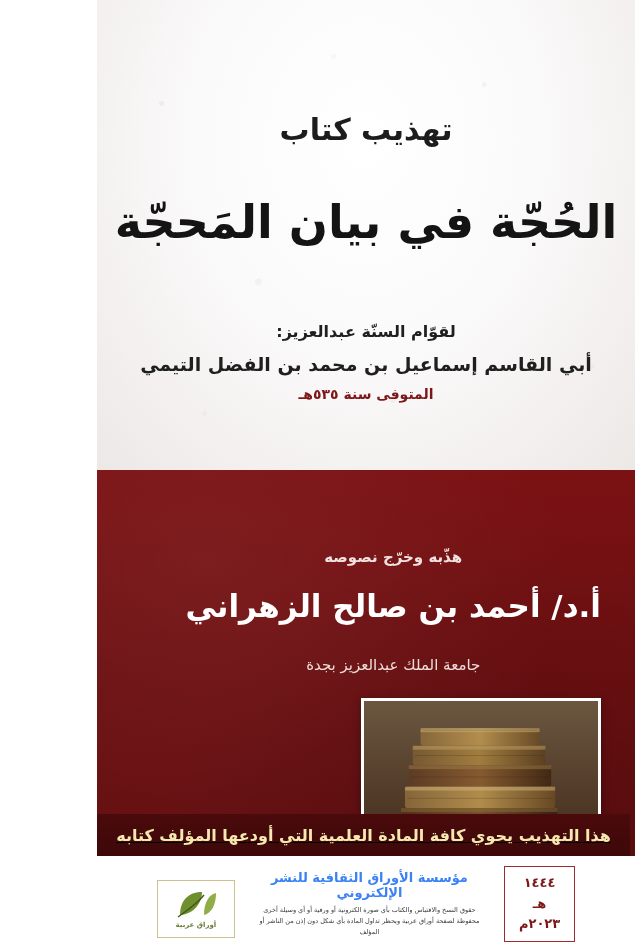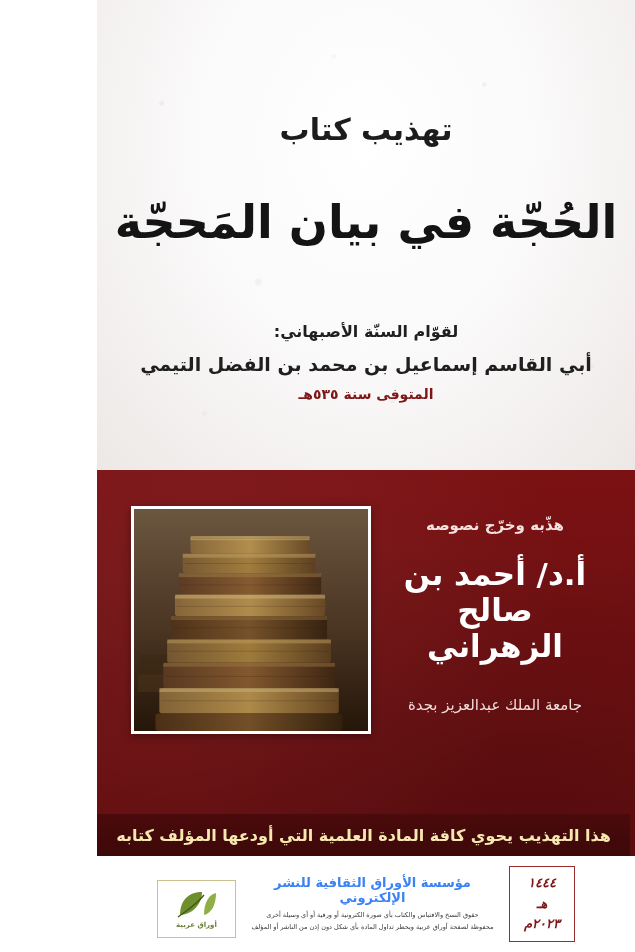--- a/index.html
+++ b/index.html
@@ -97,23 +97,23 @@
     inset: 0;
     background:
       radial-gradient(ellipse at 20% 20%, rgba(255,255,255,0.05), transparent 60%),
       radial-gradient(ellipse at 80% 80%, rgba(0,0,0,0.16), transparent 60%);
     pointer-events: none;
   }
   .author-area {
     position: relative;
     z-index: 3;
     display: flex;
-    flex-direction: row;
+    flex-direction: column;
     align-items: flex-start;
-    padding: 36px 34px 0 34px;
+    padding: 68px 34px 0 34px;
     gap: 18px;
   }
   .author-text {
     flex: 1;
     text-align: center;
     padding-top: 10px;
   }
   .author-prefix {
     font-size: 15px;
     font-weight: bold;
@@ -149,20 +149,21 @@
     position: absolute;
     left: 0;
     right: 5px;
     bottom: 96px;
     height: 42px;
     background: linear-gradient(180deg, #4b0a0b 0%, #3d0809 100%);
     display: flex;
     align-items: center;
     justify-content: center;
     z-index: 4;
+    text-decoration: underline;
   }
   .banner-text {
     font-size: 16px;
     font-weight: bold;
     color: #f6e9b0;
   }
 
   
   .footer {
     position: absolute;
@@ -180,21 +181,20 @@
   }
   .year-box {
     border: 1px solid #9a2c2c;
     padding: 6px 12px;
     text-align: center;
     color: #7d1616;
     font-size: 13px;
     font-weight: bold;
     line-height: 1.6;
     min-width: 66px;
-    font-style: italic;
   }
   .pub-block {
     text-align: center;
     flex: 0 1 auto;
     max-width: 300px;
   }
   .pub-name {
     font-size: 13px;
     font-weight: bold;
     color: #3b82f6;
@@ -227,21 +227,21 @@
 </head>
 <body>
 
 <div class="cover">
 
   <div class="top-section">
     <div class="top-inner">
       <div class="kicker">تهذيب كتاب</div>
       <div class="main-title">الحُجّة في بيان المَحجّة</div>
       <div class="sub-block">
-        <div class="sub-line-1">لقوّام السنّة الأصبهاني:</div>
+        <div class="sub-line-1">لقوّام السنّة عبدالعزيز:</div>
         <div class="sub-line-2">أبي القاسم إسماعيل بن محمد بن الفضل التيمي</div>
         <div class="sub-line-3">المتوفى سنة ٥٣٥هـ</div>
       </div>
     </div>
   </div>
 
   <div class="maroon-section">
 
     <div class="author-area">
 

